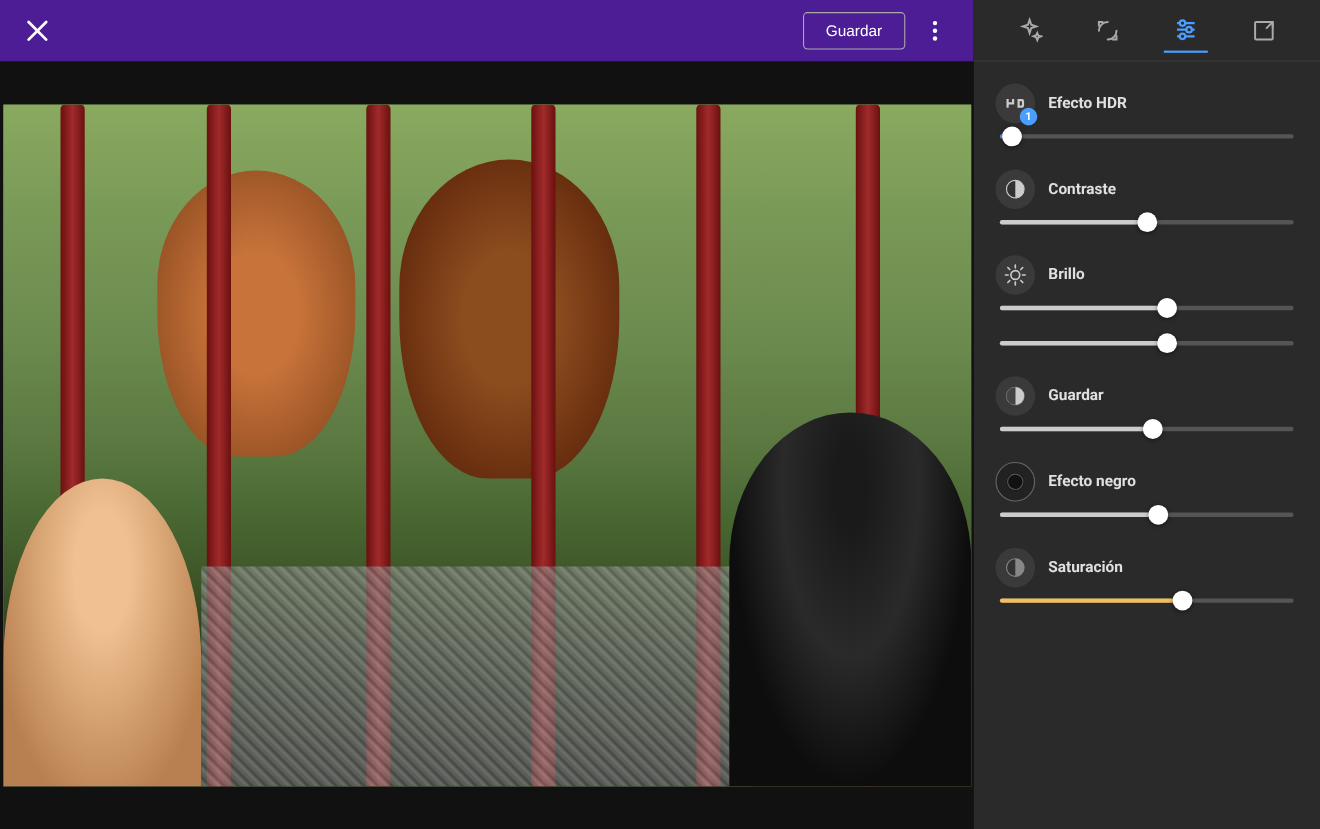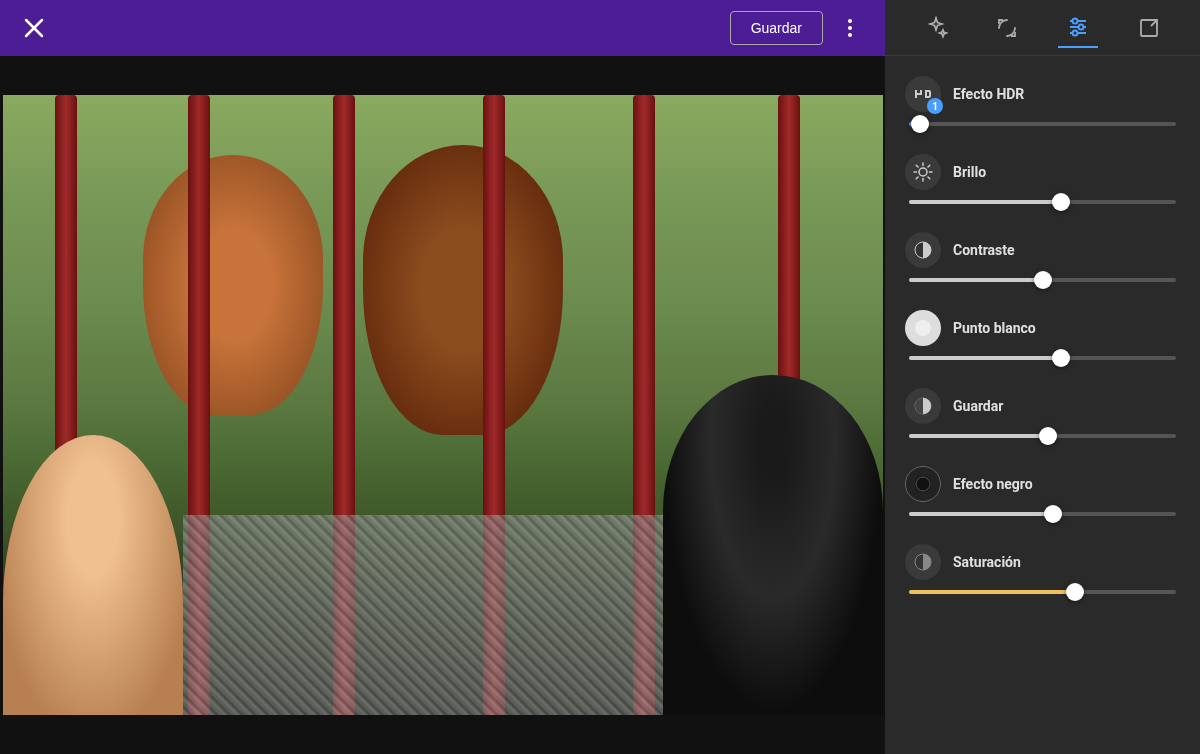--- a/index.html
+++ b/index.html
@@ -438,20 +438,36 @@
       </div>
       <div class="slider-track hdr-track">
         <div class="slider-fill"></div>
         <div class="slider-thumb"></div>
       </div>
     </div>
 
     <div class="adjustment-item">
       <div class="adjustment-header">
         <div class="adj-icon">
+          <svg width="20" height="20" viewBox="0 0 20 20">
+            <circle cx="10" cy="10" r="8" fill="#333" stroke="#ccc" stroke-width="1"></circle>
+            <path d="M10 2 A8 8 0 0 1 10 18 Z" fill="#ccc"></path>
+          </svg>
+        </div>
+        <span class="adj-label">Contraste</span>
+      </div>
+      <div class="slider-track contrast-track">
+        <div class="slider-fill"></div>
+        <div class="slider-thumb"></div>
+      </div>
+    </div>
+
+    <div class="adjustment-item">
+      <div class="adjustment-header">
+        <div class="adj-icon">
           <svg width="20" height="20" viewBox="0 0 20 20" fill="none">
             <circle cx="10" cy="10" r="4" stroke="#ccc" stroke-width="1.5"></circle>
             <line x1="10" y1="1" x2="10" y2="3.5" stroke="#ccc" stroke-width="1.5" stroke-linecap="round"></line>
             <line x1="10" y1="16.5" x2="10" y2="19" stroke="#ccc" stroke-width="1.5" stroke-linecap="round"></line>
             <line x1="1" y1="10" x2="3.5" y2="10" stroke="#ccc" stroke-width="1.5" stroke-linecap="round"></line>
             <line x1="16.5" y1="10" x2="19" y2="10" stroke="#ccc" stroke-width="1.5" stroke-linecap="round"></line>
             <line x1="3.2" y1="3.2" x2="5" y2="5" stroke="#ccc" stroke-width="1.5" stroke-linecap="round"></line>
             <line x1="15" y1="15" x2="16.8" y2="16.8" stroke="#ccc" stroke-width="1.5" stroke-linecap="round"></line>
             <line x1="16.8" y1="3.2" x2="15" y2="5" stroke="#ccc" stroke-width="1.5" stroke-linecap="round"></line>
             <line x1="5" y1="15" x2="3.2" y2="16.8" stroke="#ccc" stroke-width="1.5" stroke-linecap="round"></line>
@@ -459,44 +475,20 @@
         </div>
         <span class="adj-label">Brillo</span>
       </div>
       <div class="slider-track brightness-track">
         <div class="slider-fill"></div>
         <div class="slider-thumb"></div>
       </div>
     </div>
 
     <div class="adjustment-item">
-      <div class="adjustment-header">
-        <div class="adj-icon">
-          <svg width="20" height="20" viewBox="0 0 20 20">
-            <circle cx="10" cy="10" r="8" fill="#333" stroke="#ccc" stroke-width="1"></circle>
-            <path d="M10 2 A8 8 0 0 1 10 18 Z" fill="#ccc"></path>
-          </svg>
-        </div>
-        <span class="adj-label">Contraste</span>
-      </div>
-      <div class="slider-track contrast-track">
-        <div class="slider-fill"></div>
-        <div class="slider-thumb"></div>
-      </div>
-    </div>
-
-    <div class="adjustment-item">
-      <div class="adjustment-header">
-        <div class="adj-icon" style="background:#ddd;">
-          <svg width="20" height="20" viewBox="0 0 20 20">
-            <circle cx="10" cy="10" r="8" fill="#eee"></circle>
-          </svg>
-        </div>
-        <span class="adj-label">Punto blanco</span>
-      </div>
       <div class="slider-track white-point-track">
         <div class="slider-fill"></div>
         <div class="slider-thumb"></div>
       </div>
     </div>
 
     <div class="adjustment-item">
       <div class="adjustment-header">
         <div class="adj-icon">
           <svg width="20" height="20" viewBox="0 0 20 20">

